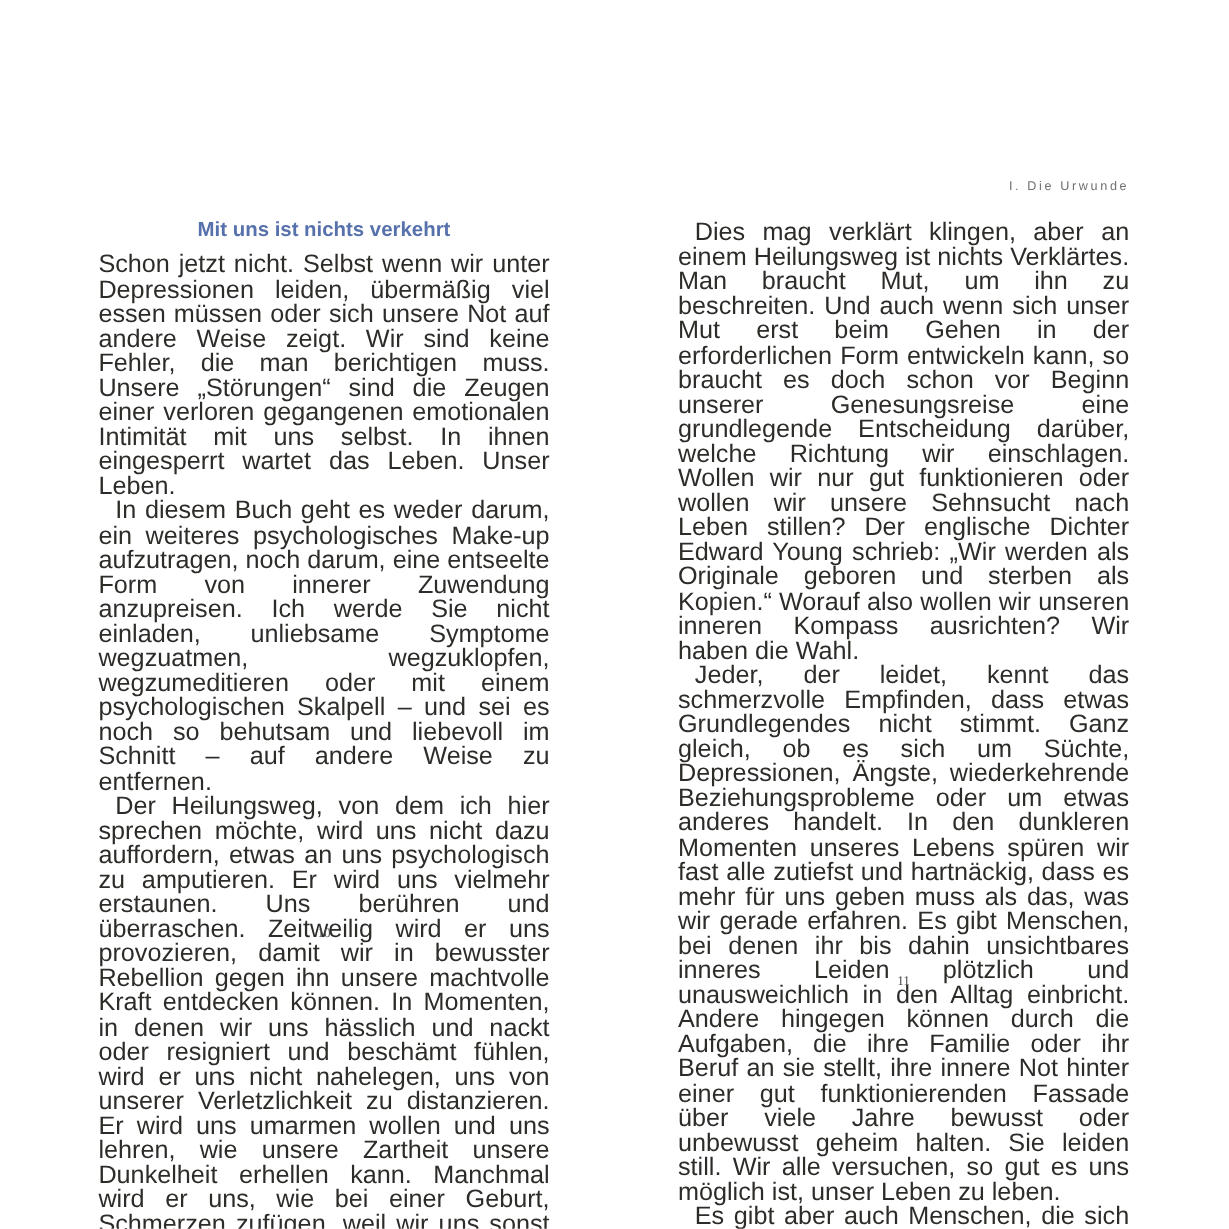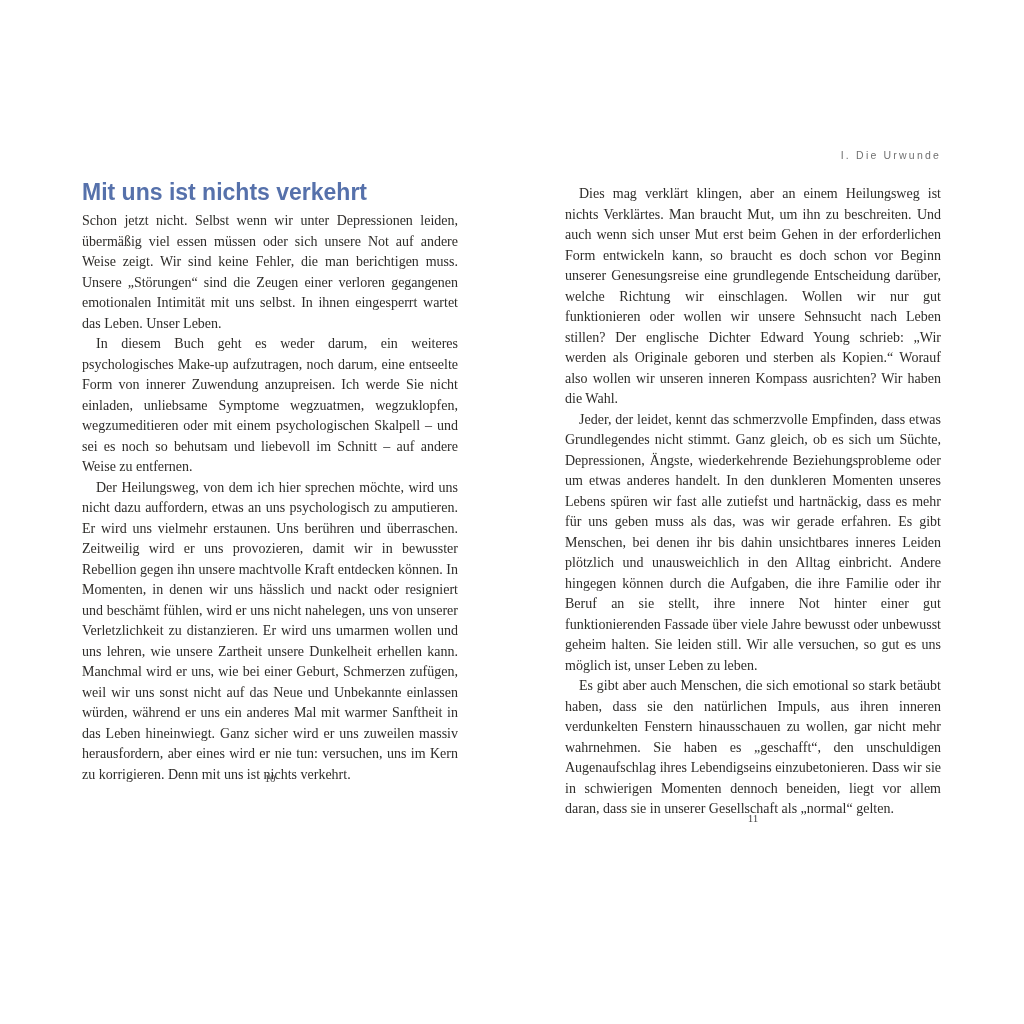--- a/index.html
+++ b/index.html
@@ -20,45 +20,46 @@
   .page-left {
     position: absolute;
     left: 82px;
     top: 182px;
     width: 376px;
   }
   .chapter-heading {
     margin: 0 0 9px 0;
     font-family: "Liberation Sans", sans-serif;
     font-weight: bold;
-    font-size: 23px;
+    font-size: 17px;
     line-height: 20px;
     color: #5671ab;
+    text-align: center;
   }
   
   .page-right {
     position: absolute;
     left: 565px;
     top: 149px;
     width: 376px;
   }
   .running-header {
     margin: 0 0 23px 0;
     font-family: "Liberation Sans", sans-serif;
     font-size: 10.5px;
     letter-spacing: 2.2px;
     color: #707070;
     text-align: right;
     white-space: nowrap;
   }
   
   .body-par {
     margin: 0;
-    font-family: Liberation Serif, serif;
-    font-size: 14px;
+    font-family: Liberation Sans, sans-serif;
+    font-size: 21px;
     line-height: 20.5px;
     color: #2e2c29;
     text-align: justify;
     hyphens: auto;
     -webkit-hyphens: auto;
   }
   .indent { text-indent: 14px; }
   
   .pagenum {
     position: absolute;

